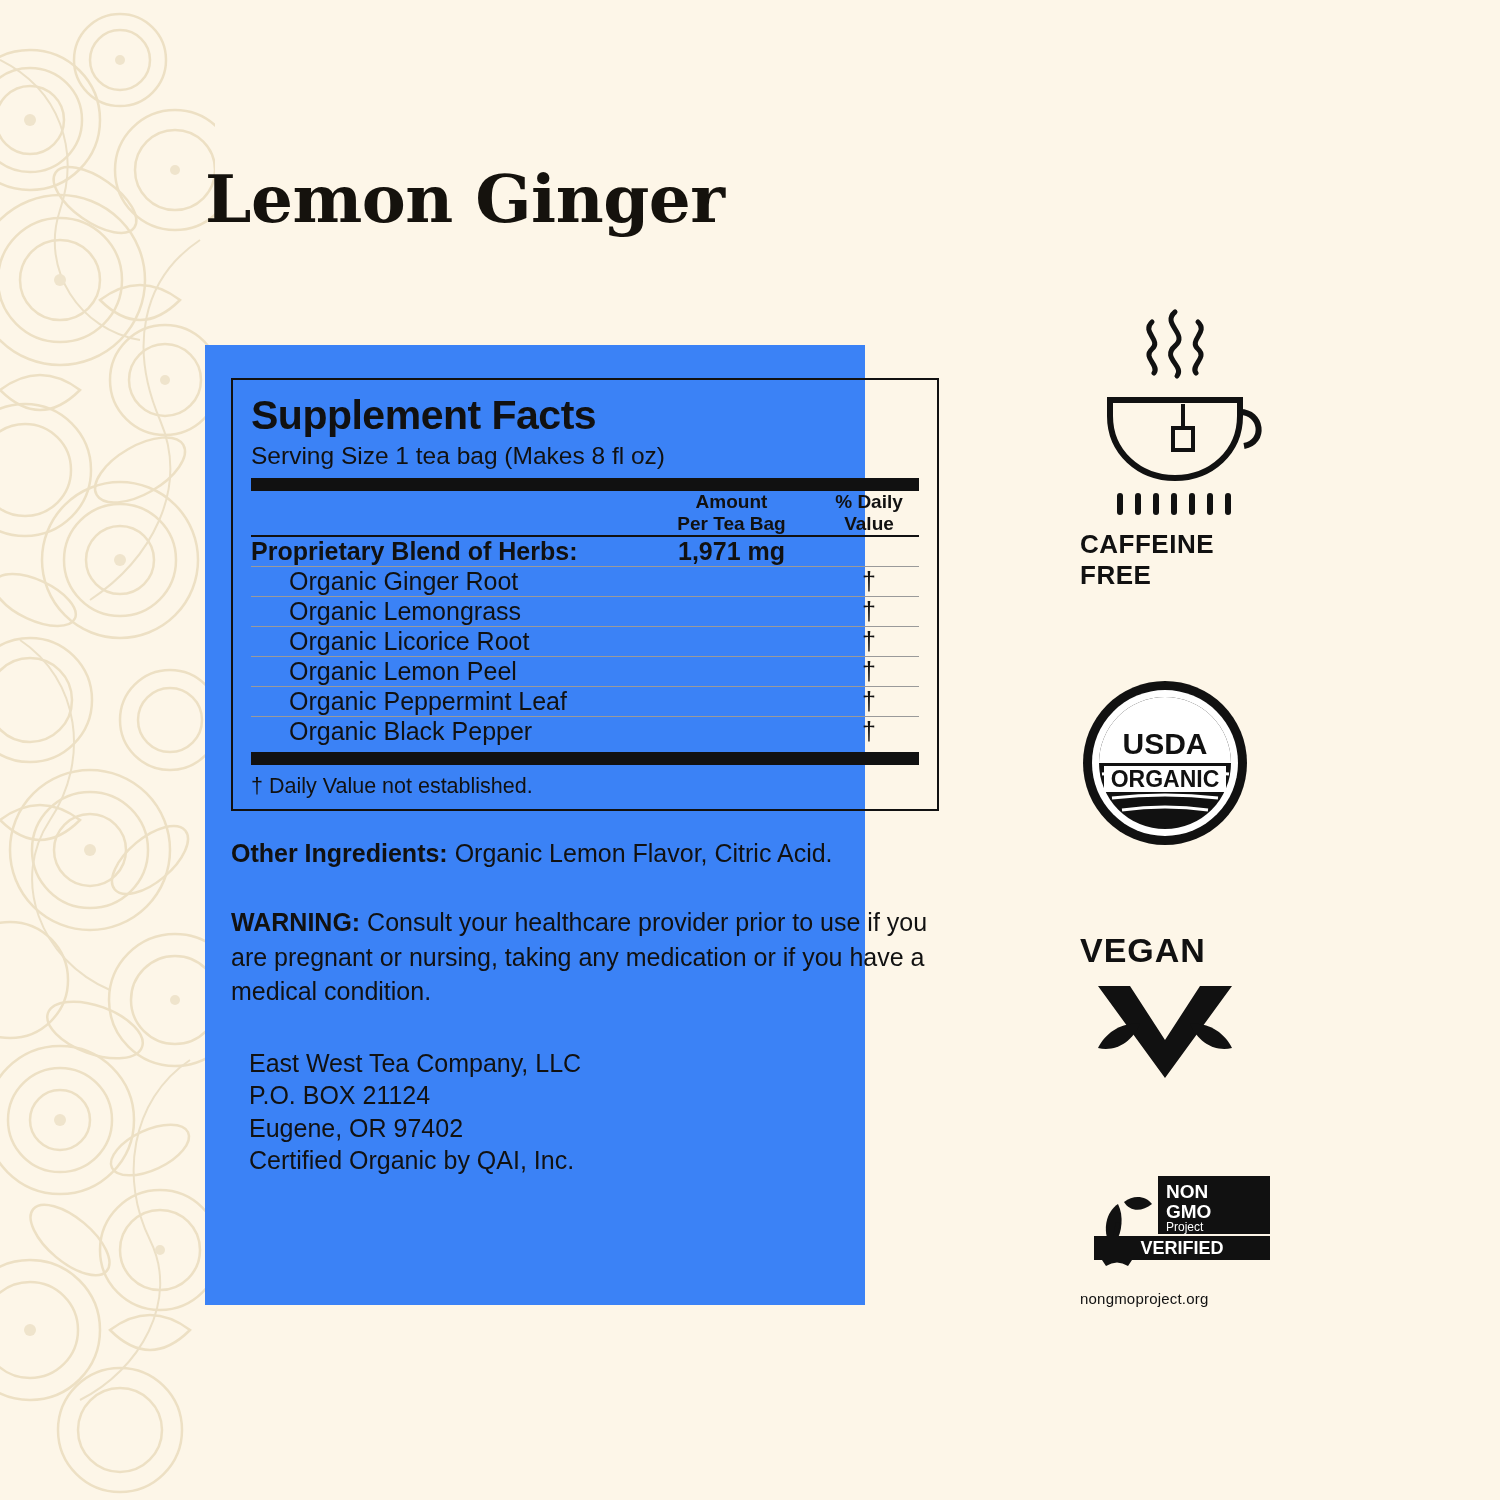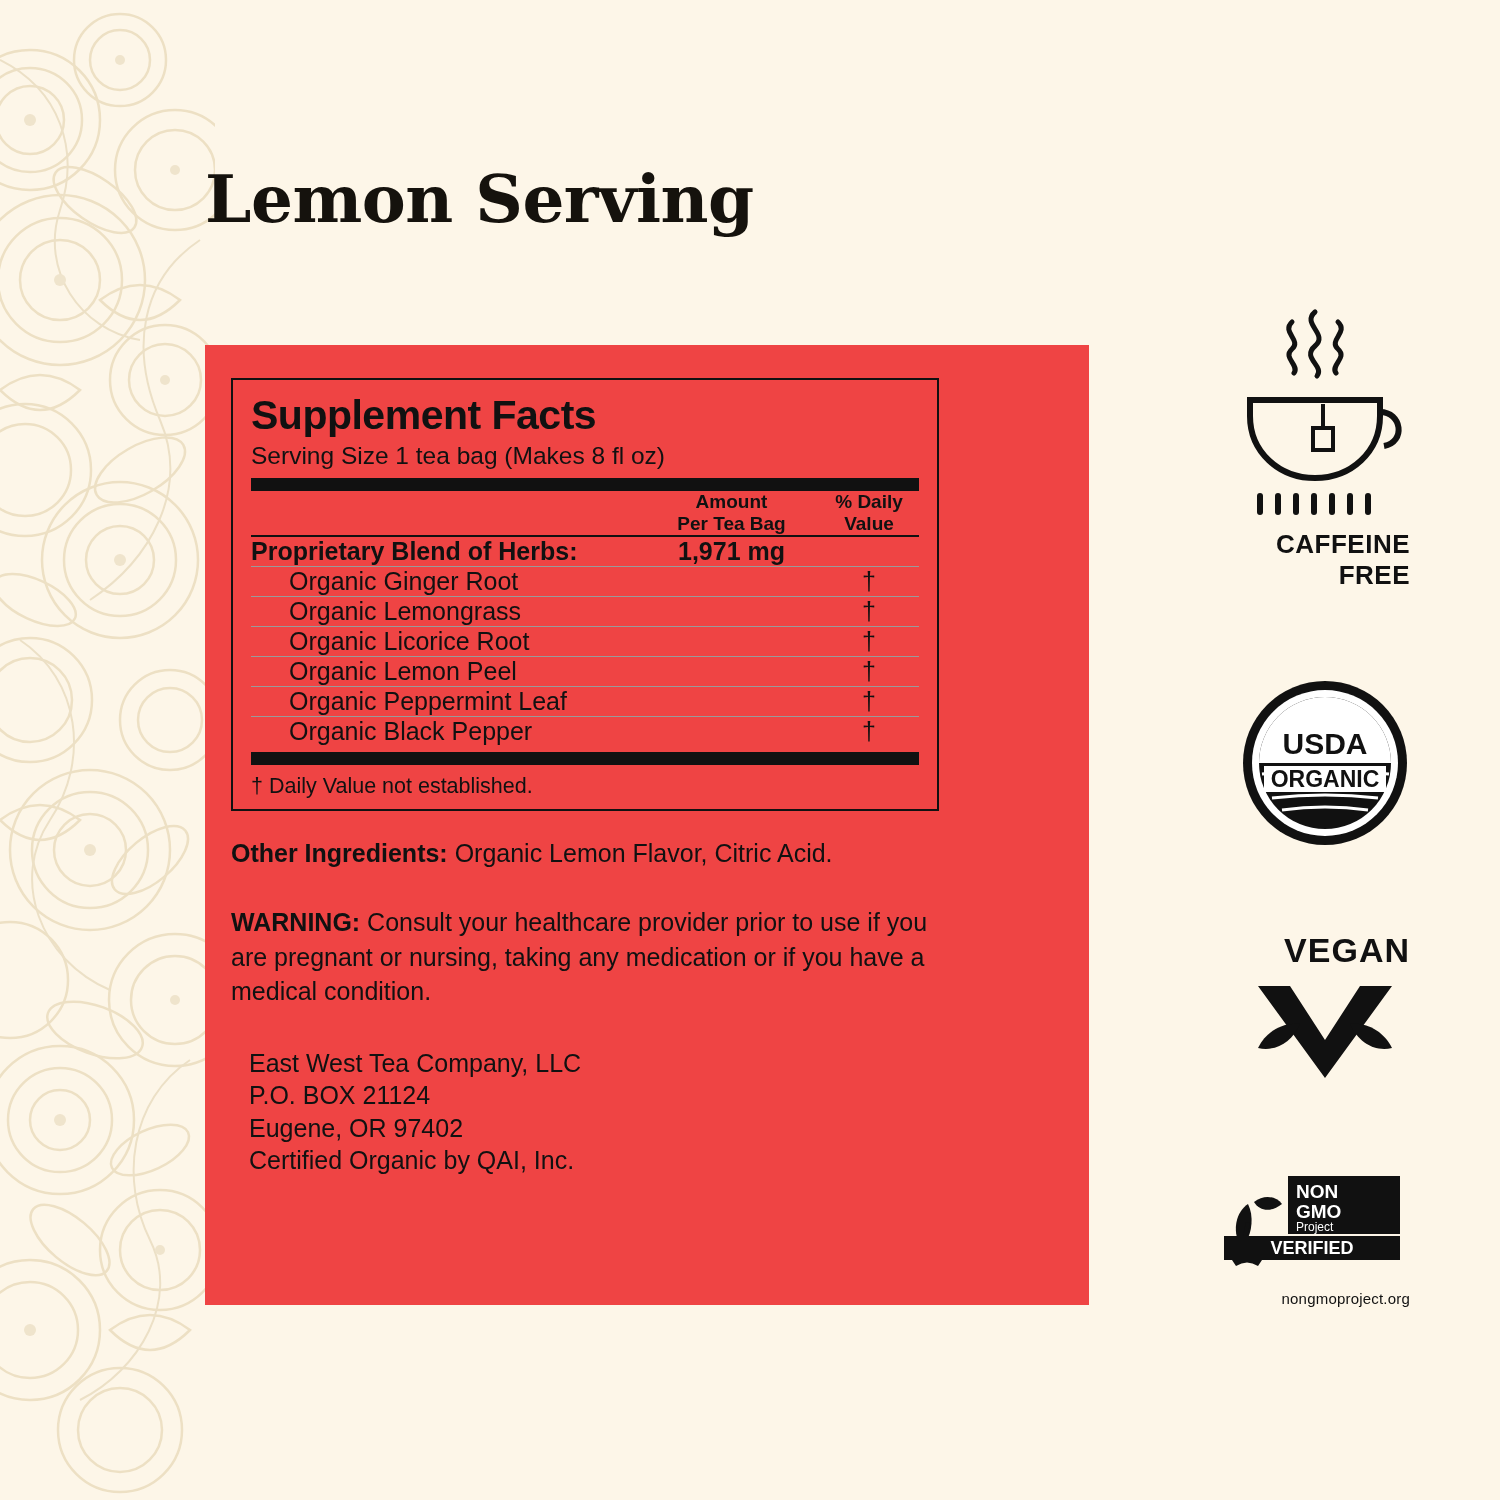--- a/index.html
+++ b/index.html
@@ -36,23 +36,23 @@
     font-weight: 700;
     color: #15120d;
     letter-spacing: -0.5px;
   }
 
   
   #facts-panel {
     position: absolute;
     left: 205px;
     top: 345px;
-    width: 884px;
+    width: 660px;
     height: 960px;
-    background: #ef4444;
+    background: #3b82f6;
     box-sizing: border-box;
   }
   #facts-inner {
     position: absolute;
     left: 26px;
     top: 33px;
     width: 708px;
   }
 
   .sf-box {
@@ -165,21 +165,21 @@
     line-height: 1.30;
   }
 
   
   #icon-column {
     position: absolute;
     left: 1080px;
     top: 300px;
     width: 330px;
   }
-  .icon-item { text-align: right; }
+  .icon-item { text-align: left; }
   .icon-caption {
     font-size: 26px;
     font-weight: 700;
     letter-spacing: 0.5px;
     color: #111;
     line-height: 1.18;
     margin-top: 10px;
   }
   .nongmo-url {
     font-size: 15px;
@@ -258,21 +258,21 @@
       <circle cx="60" cy="1120" r="6"></circle>
       <circle cx="30" cy="1330" r="6"></circle>
       <circle cx="175" cy="170" r="5"></circle>
       <circle cx="165" cy="380" r="5"></circle>
       <circle cx="175" cy="1000" r="5"></circle>
       <circle cx="160" cy="1250" r="5"></circle>
     </g>
   </svg>
 </div>
 
-<div id="product-title">Lemon Serving</div>
+<div id="product-title">Lemon Ginger</div>
 
 <div id="facts-panel">
   <div id="facts-inner">
 
     <div class="sf-box">
       <div class="sf-title">Supplement Facts</div>
       <div class="sf-serving">Serving Size 1 tea bag (Makes 8 fl oz)</div>
 
       <div class="rule-thick"></div>
 

